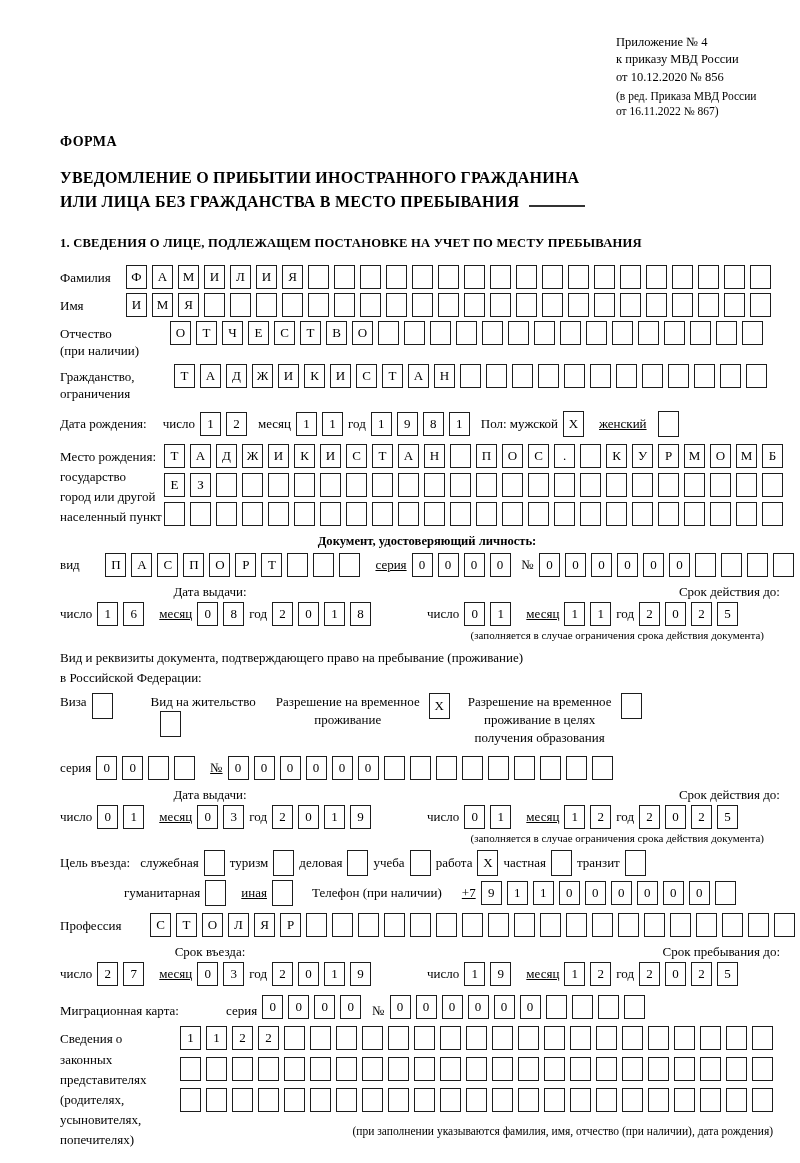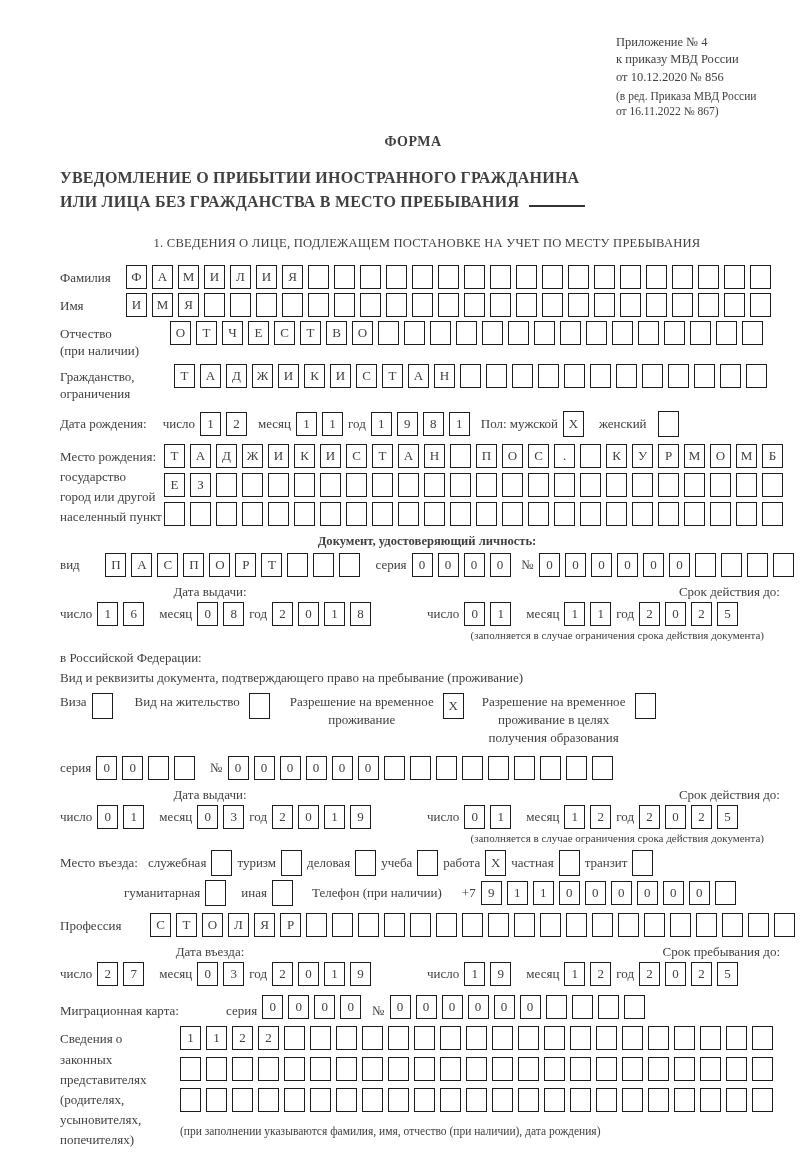--- a/index.html
+++ b/index.html
@@ -1,62 +1,62 @@
 <!DOCTYPE html>
 <html><head>
 <meta charset="utf-8">
 <style>
   html,body { margin:0; padding:0; background:#fff; }
   .page {
     width:800px; height:1163px; box-sizing:border-box; overflow:hidden;
-    background:#fff; color:#404040;
+    background:#fff; color:#000000;
     font-family:"Liberation Serif", serif; font-size:13px;
     padding:34px 6px 0 60px; position:relative;
   }
   
   .hdr { margin-left:556px; font-size:12.5px; line-height:1.38; }
   .hdr-sub { margin-left:556px; font-size:11.5px; line-height:1.35; margin-top:3px; }
-  .forma { text-align:center; margin-right:28px; margin-top:14px; font-weight:bold; font-size:14px; letter-spacing:.5px; }
+  .forma { text-align:left; margin-right:28px; margin-top:14px; font-weight:bold; font-size:14px; letter-spacing:.5px; }
   
   .title { text-align:left; font-weight:bold; font-size:16px; line-height:1.5; margin-top:16px; letter-spacing:.2px; }
   .uline { display:inline-block; width:56px; border-bottom:2px solid #333; margin-left:10px; vertical-align:baseline; }
-  .sec-h { text-align:center; font-weight:normal; font-size:12.6px; margin-top:22px; letter-spacing:.2px; }
+  .sec-h { font-weight:bold; font-size:12.6px; margin-top:22px; letter-spacing:.2px; }
   
   .frow { display:flex; align-items:flex-start; margin-top:4px; }
   .flabel { flex:none; line-height:1.35; padding-top:4px; }
   .cells { display:flex; gap:5px; flex:none; }
   .cell {
     flex:none; width:21px; height:24px; box-sizing:border-box;
     border:1.7px solid #1d1d1d; display:flex; align-items:center; justify-content:center;
     font-size:13px; background:#fff;
   }
   .cb { width:21px; height:26px; }
   .inl { display:flex; align-items:center; }
-  .gap6 { margin-left:6px; } .gap10 { margin-left:10px; } .gap14 { margin-left:14px; }
+  .gap6 { margin-left:6px; } .gap10 { margin-left:10px;text-decoration:underline; } .gap14 { margin-left:14px; }
   .lbl { padding:0 5px; white-space:nowrap; }
   
   .datehdr { display:flex; margin-top:7px; font-size:13px; }
   .datehdr .dh-left { width:300px; text-align:center; }
   .datehdr .dh-right { width:330px; text-align:right; margin-left:90px; }
   .daterow { display:flex; align-items:center; margin-top:2px; }
   .dgroup { display:flex; align-items:center; }
   .dgroup .lbl:first-child { padding-left:0; }
   .dg-right { margin-left:56px; }
   .note-r { text-align:right; font-size:11px; margin-top:3px; margin-right:30px; }
   .para { margin-top:7px; line-height:1.55; }
   
   .permit-row { display:flex; align-items:flex-start; margin-top:5px; }
   .permit-item { display:flex; align-items:flex-start; }
   .permit-item .txt { text-align:center; line-height:1.4; }
   .permit-item .cb { margin-left:9px; }
   
   .multi { display:flex; align-items:flex-start; margin-top:5px; }
   .mlabel { flex:none; line-height:1.55; padding-top:3px; }
   .stack { display:flex; flex-direction:column; gap:5px; }
-  .center-note { text-align:left; font-size:11.5px; margin-top:6px; margin-left:120px; }
+  .center-note { text-align:right; font-size:11.5px; margin-top:6px; margin-left:120px; }
   .doc-h { text-align:center; font-weight:bold; font-size:12.6px; margin-top:6px; }
   .purpose-row { display:flex; align-items:center; margin-top:6px; }
   .purpose2-row { display:flex; align-items:center; margin-top:4px; margin-left:64px; }
 </style>
 </head>
 <body>
 
 <div class="page">
 
   <div class="hdr">
@@ -395,30 +395,30 @@
           <span class="cell">2</span>
           <span class="cell">0</span>
           <span class="cell">2</span>
           <span class="cell">5</span>
         </span>
     </span>
   </div>
   <div class="note-r">(заполняется в случае ограничения срока действия документа)</div>
 
   <div class="para">
+    <div>Вид и реквизиты документа, подтверждающего право на пребывание (проживание)</div>
     <div>в Российской Федерации:</div>
-    <div>Вид и реквизиты документа, подтверждающего право на пребывание (проживание)</div>
   </div>
 
   <div class="permit-row">
     <span class="permit-item">
       <span class="txt">Виза</span>
       <span class="cell cb" style="margin-left:5px;"></span>
     </span>
-    <span class="permit-item" style="margin-left:22px;">
+    <span class="permit-item" style="margin-left:38px;flex-direction:column;">
       <span class="txt">Вид на жительство</span>
       <span class="cell cb"></span>
     </span>
     <span class="permit-item" style="margin-left:20px;">
       <span class="txt">
         <div>Разрешение на временное</div>
         <div>проживание</div>
       </span>
       <span class="cell cb">X</span>
     </span>
@@ -500,21 +500,21 @@
           <span class="cell">2</span>
           <span class="cell">0</span>
           <span class="cell">2</span>
           <span class="cell">5</span>
         </span>
     </span>
   </div>
   <div class="note-r">(заполняется в случае ограничения срока действия документа)</div>
 
   <div class="purpose-row">
-    <span class="lbl" style="padding-left:0;">Место въезда:</span>
+    <span class="lbl" style="padding-left:0;">Цель въезда:</span>
     <span class="lbl">служебная</span>
     <span class="cell cb"></span>
     <span class="lbl">туризм</span>
     <span class="cell cb"></span>
     <span class="lbl">деловая</span>
     <span class="cell cb"></span>
     <span class="lbl">учеба</span>
     <span class="cell cb"></span>
     <span class="lbl">работа</span>
     <span class="cell cb">X</span>
@@ -569,21 +569,21 @@
         <span class="cell"></span>
         <span class="cell"></span>
         <span class="cell"></span>
         <span class="cell"></span>
         <span class="cell"></span>
         <span class="cell"></span>
       </span>
   </div>
 
   <div class="datehdr">
-    <span class="dh-left">Дата въезда:</span>
+    <span class="dh-left">Срок въезда:</span>
     <span class="dh-right">Срок пребывания до:</span>
   </div>
   <div class="daterow">
     <span class="dgroup">
       <span class="lbl">число</span>
       <span class="cells">
           <span class="cell">2</span>
           <span class="cell">7</span>
         </span>
       <span class="lbl gap10">месяц</span>

